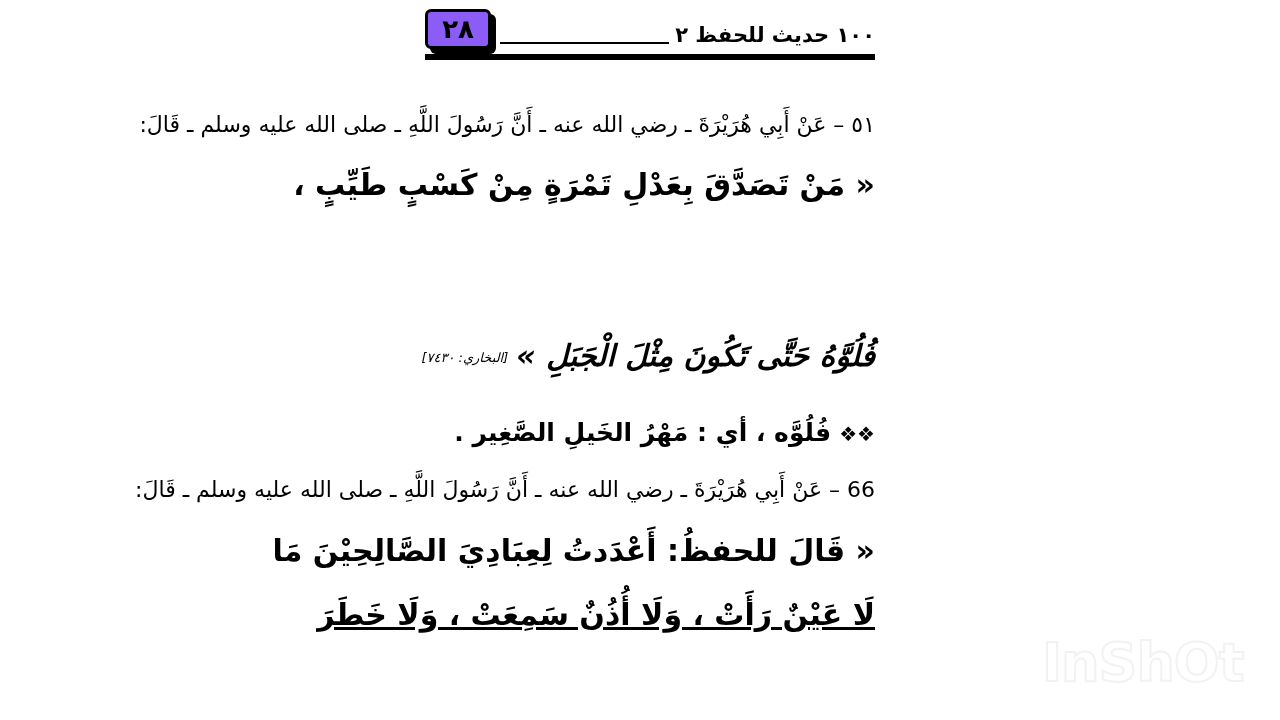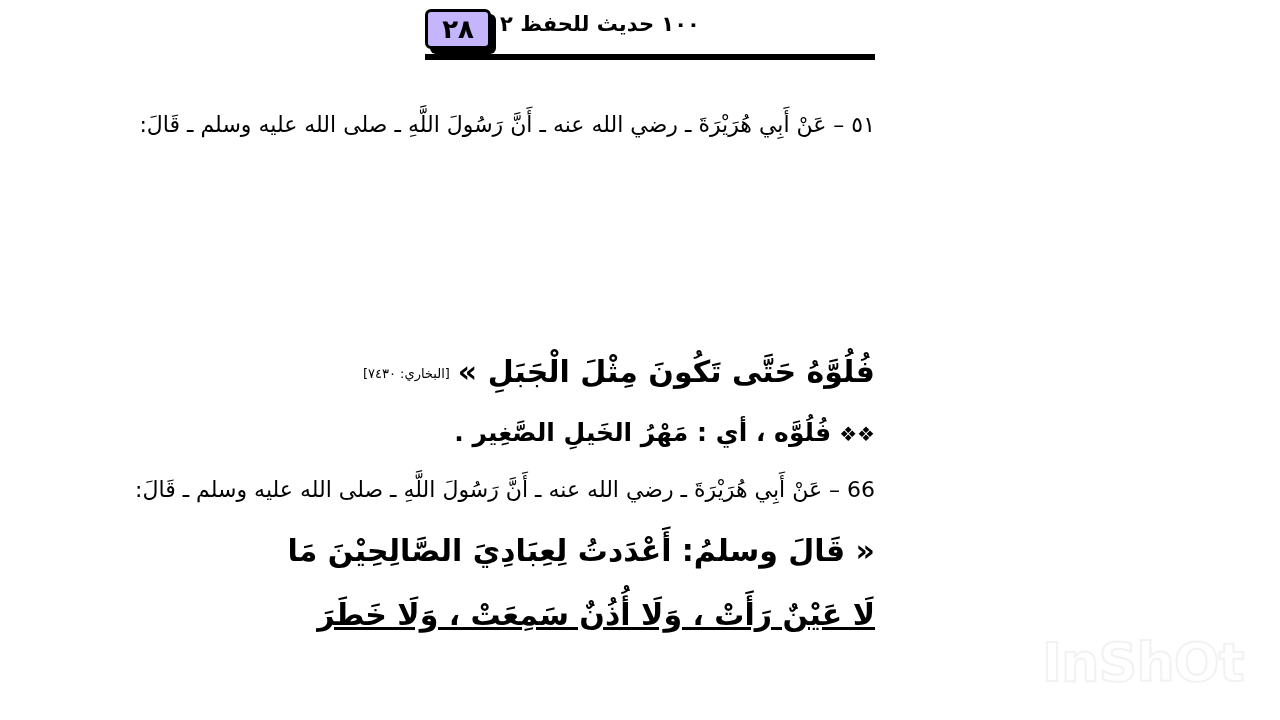--- a/index.html
+++ b/index.html
@@ -32,42 +32,41 @@
       height: 56px;
     }
     .page-num-box {
       position: absolute;
       left: 5px;
       top: 5px;
       width: 60px;
       height: 34px;
       border: 3px solid #000;
       border-radius: 6px;
-      background: #c4b5fd;
+      background: #8b5cf6;
       box-shadow: 5px 5px 0 #000;
       display: flex;
       align-items: center;
       justify-content: center;
       font-family: "DejaVu Sans", sans-serif;
       font-weight: bold;
       font-size: 26px;
       line-height: 1;
       direction: rtl;
       letter-spacing: 4px;
     }
     .header-title-wrap {
       position: absolute;
       left: 80px;
       right: 5px;
       top: 10px;
       height: 34px;
       display: flex;
       direction: rtl;
       align-items: flex-end;
-      flex-direction: column;
     }
     .header-title {
       font-family: "DejaVu Sans", sans-serif;
       font-weight: bold;
       font-size: 21px;
       line-height: 1;
       white-space: nowrap;
       padding-bottom: 2px;
     }
     .header-underline {
@@ -156,26 +155,27 @@
       <span>٢٨</span>
     </div>
     <div class="header-title-wrap">
       <span class="header-title">١٠٠ حديث للحفظ ٢</span>
       <span class="header-underline"></span>
     </div>
     <div class="header-rule"></div>
   </div>
 
   <div class="line isnad" style="top:105px;">٥١ – عَنْ أَبِي هُرَيْرَةَ ـ رضي الله عنه ـ أَنَّ رَسُولَ اللَّهِ ـ صلى الله عليه وسلم ـ قَالَ:</div>
-  <div class="line matn last" style="top:343px;">
+  <div class="line matn" style="top:156px;">« مَنْ تَصَدَّقَ بِعَدْلِ تَمْرَةٍ مِنْ كَسْبٍ طَيِّبٍ ،</div>
+  <div class="line matn last" style="top:327px;font-style:italic;">
     <span>فُلُوَّهُ حَتَّى تَكُونَ مِثْلَ الْجَبَلِ »</span><span class="citation">[البخاري: ٧٤٣٠]</span>
   </div>
   <div class="line note" style="top:408px;">
     <span class="bullet">❖❖</span><span>فُلُوَّه ، أي : مَهْرُ الخَيلِ الصَّغِير .</span>
   </div>
 
   <div class="line isnad" style="top:470px;">66 – عَنْ أَبِي هُرَيْرَةَ ـ رضي الله عنه ـ أَنَّ رَسُولَ اللَّهِ ـ صلى الله عليه وسلم ـ قَالَ:</div>
-  <div class="line matn" style="top:522px;">« قَالَ وسلمُ: أَعْدَدتُ لِعِبَادِيَ الصَّالِحِيْنَ مَا</div>
+  <div class="line matn" style="top:522px;">« قَالَ للحفظُ: أَعْدَدتُ لِعِبَادِيَ الصَّالِحِيْنَ مَا</div>
   <div class="line matn" style="top:586px;text-decoration:underline;">لَا عَيْنٌ رَأَتْ ، وَلَا أُذُنٌ سَمِعَتْ ، وَلَا خَطَرَ</div>
 
 </div>
 
 <div class="watermark">InShOt</div>
 
 </body></html>

